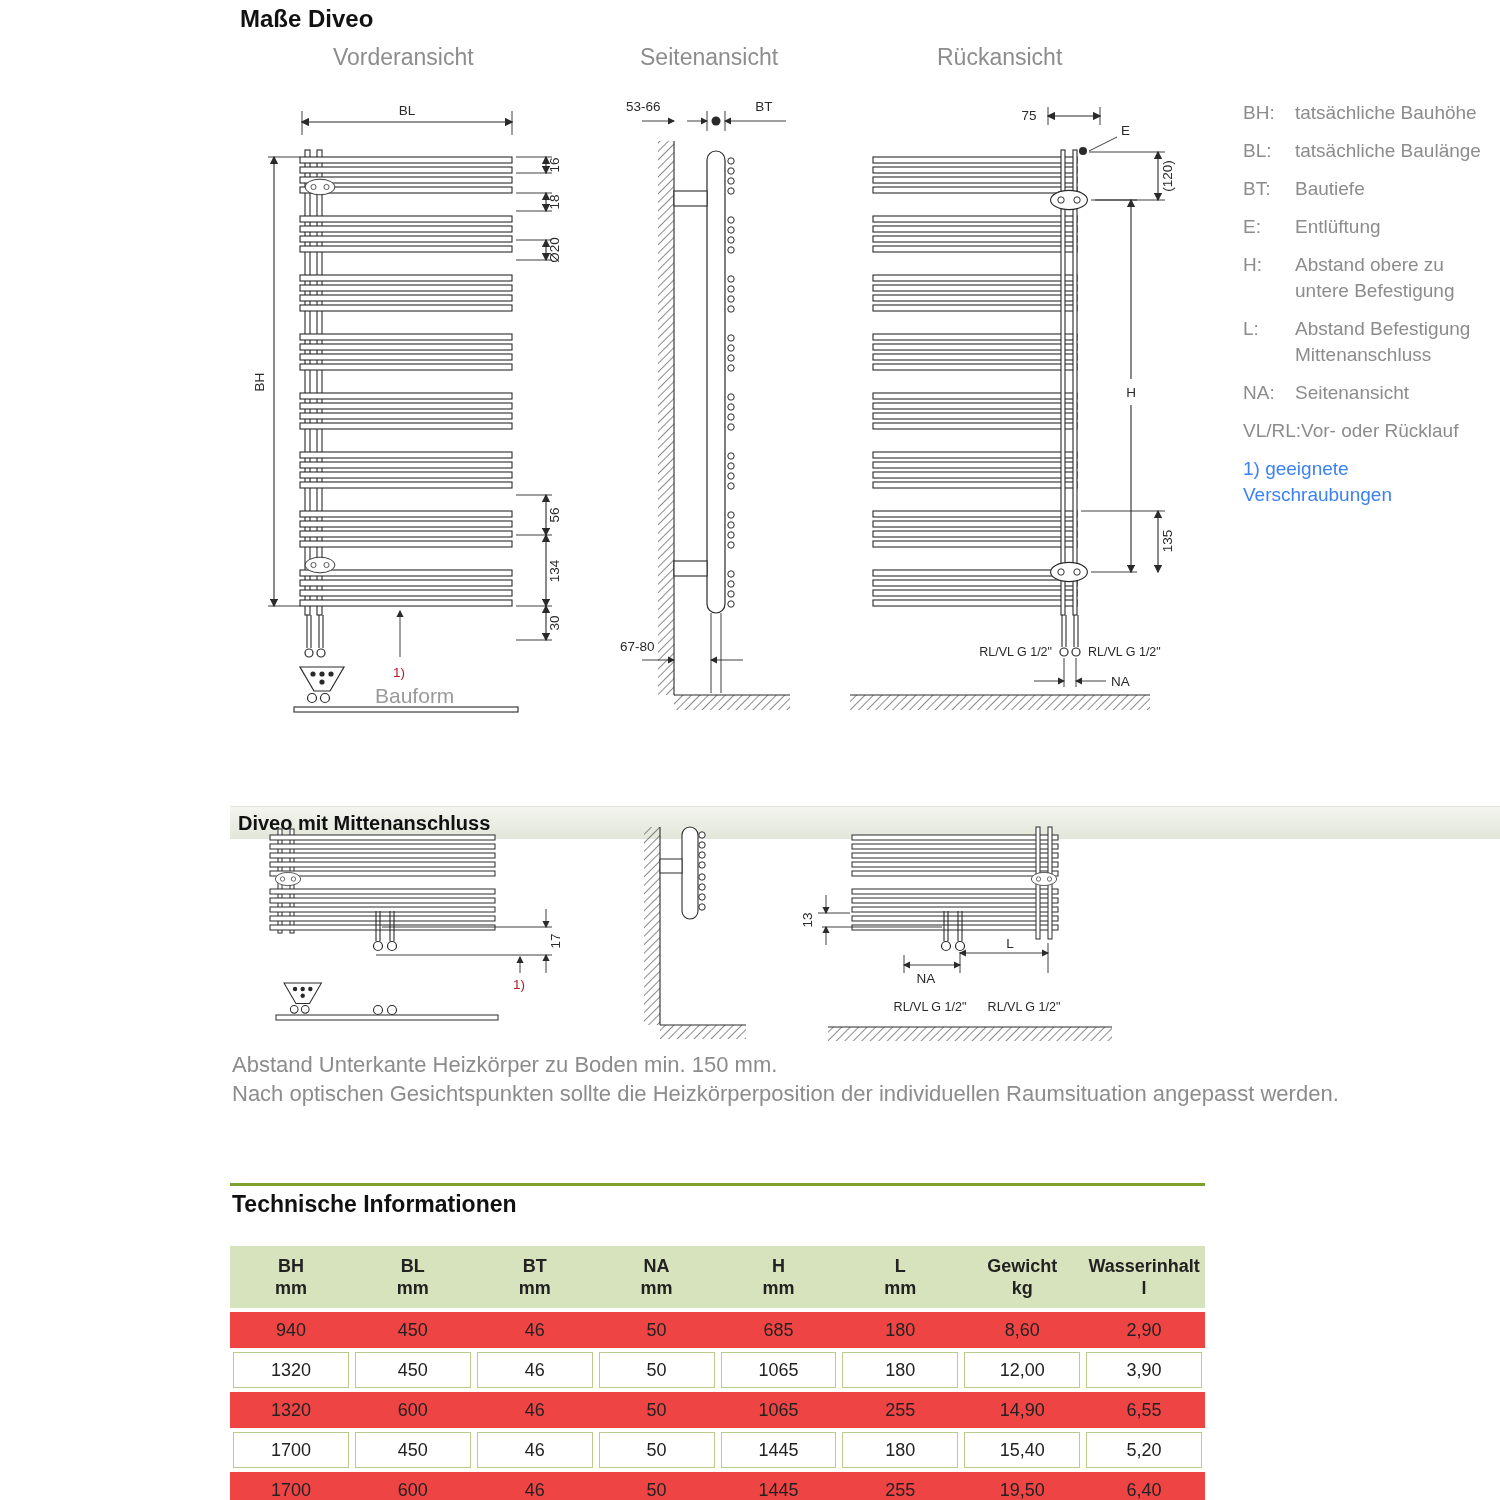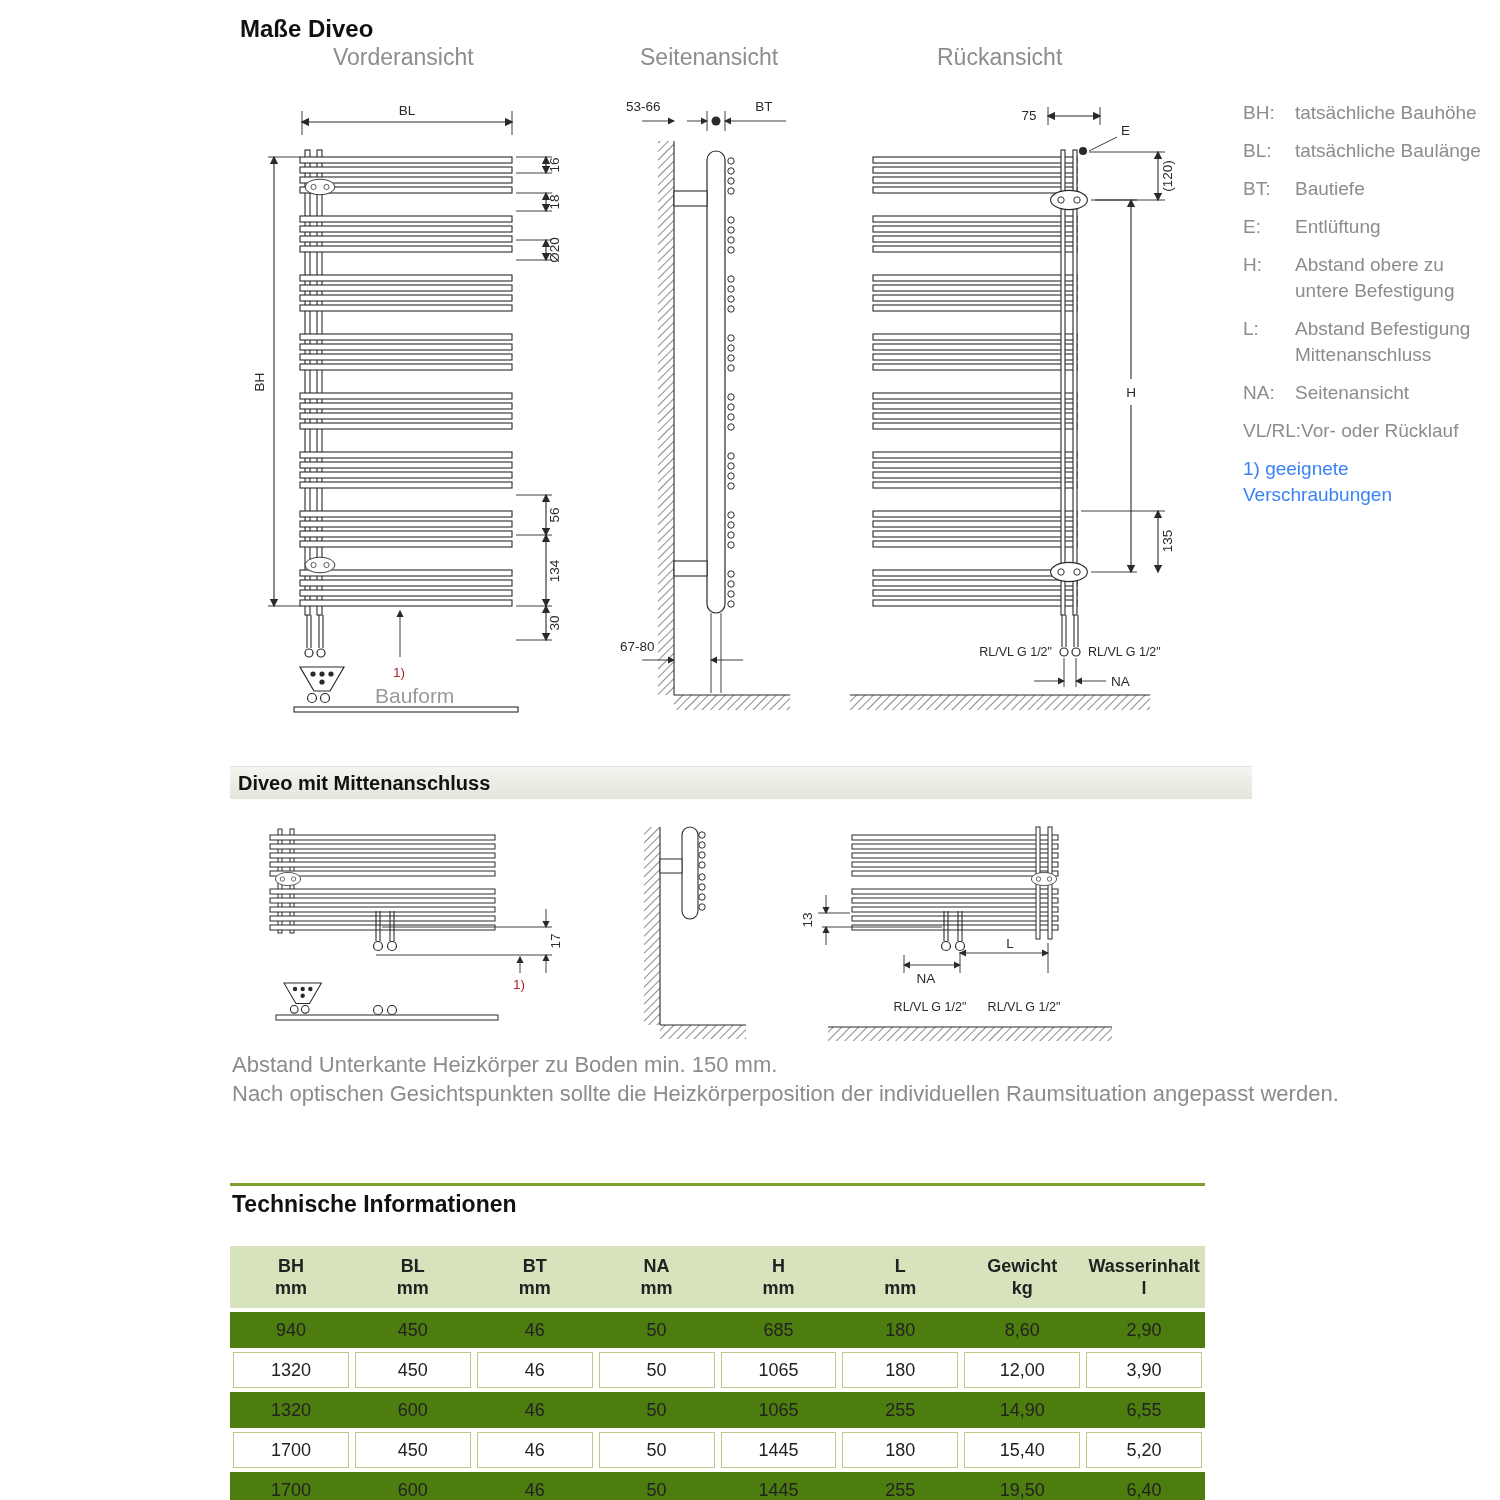--- a/index.html
+++ b/index.html
@@ -1,45 +1,45 @@
 <!DOCTYPE html>
 <html><head>
 <meta charset="utf-8">
 <style>
   html,body{margin:0;padding:0;background:#fff;}
   .page{position:relative;width:1500px;height:1500px;background:#fff;overflow:hidden;
         font-family:"Liberation Sans",sans-serif;}
-  .h1{position:absolute;left:240px;top:15px;font-size:24px;font-weight:bold;color:#111;margin:0;}
+  .h1{position:absolute;left:240px;top:5px;font-size:24px;font-weight:bold;color:#111;margin:0;}
   .view-label{position:absolute;top:44px;font-size:23px;color:#8d8d8d;}
   #vl-front{left:333px}#vl-side{left:640px}#vl-rear{left:937px}
 
   .legend{position:absolute;left:1243px;top:100px;width:248px;font-size:19px;color:#8c8c8c;line-height:26px;}
   .lg-item{display:flex;margin-bottom:12px;}
   .lg-label{min-width:52px;flex:0 0 auto;}
   .lg-text{flex:1;}
   .lg-note{color:#3b82f6;margin-top:4px;}
 
-  .sec2bar{position:absolute;left:230px;top:766px;width:1022px;height:32px;
+  .sec2bar{position:absolute;left:230px;top:806px;width:1270px;height:32px;
            background:linear-gradient(180deg,#f3f5ef,#e2e6da);border-top:1px solid #dfe2d8;
            display:flex;align-items:center;}
   .sec2bar span{font-size:20px;font-weight:bold;color:#111;padding-left:8px;}
 
   .notes{position:absolute;left:232px;top:1050px;font-size:22px;color:#8c8c8c;line-height:29px;}
   .notes p{margin:0;}
 
   .rule{position:absolute;left:230px;top:1183px;width:975px;height:3px;background:#7f9f2d;}
   .tbl-title{position:absolute;left:232px;top:1191px;font-size:23px;font-weight:bold;color:#111;margin:0;}
 
   .table{position:absolute;left:230px;top:1246px;width:975px;}
   .thead{display:flex;background:#d7e3bc;height:62px;}
   .th{flex:1;display:flex;flex-direction:column;align-items:center;justify-content:center;
       font-weight:bold;font-size:18px;color:#222;line-height:22px;}
   .tr{display:flex;height:36px;margin-top:4px;}
   .tr .td{flex:1;display:flex;align-items:center;justify-content:center;font-size:18px;color:#222;}
-  .tr.green{background:#4d7c0f;}
+  .tr.green{background:#ef4444;}
   .tr.boxed .td{background:#fff;border:1px solid #b9cd8b;margin:0 3px;}
 
   svg.drawing{position:absolute;overflow:visible;}
   svg line{stroke:#2a2a2a;stroke-width:1.1;}
   svg .thin{stroke-width:0.9;}
   svg text{font-size:13.5px;fill:#2a2a2a;font-family:"Liberation Sans",sans-serif;}
   svg text.big{font-size:21px;fill:#9a9a9a;}
   svg text.red{fill:#b2202a;}
   svg text.small{font-size:12.5px;}
 </style>

